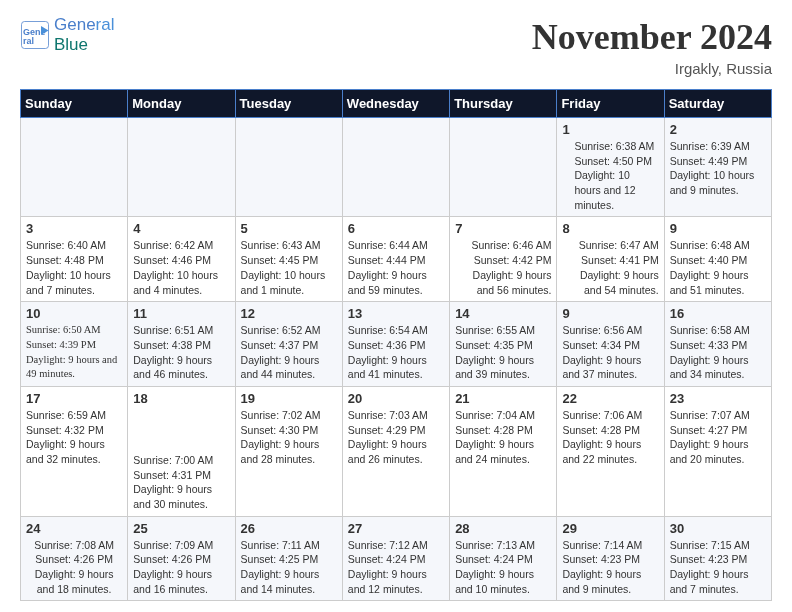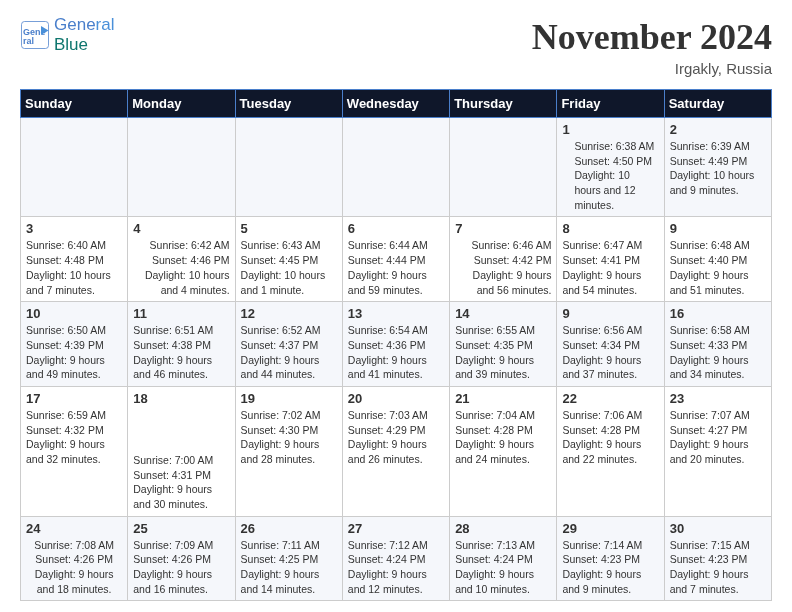--- a/index.html
+++ b/index.html
@@ -79,21 +79,21 @@
         </tr>
         <tr>
           <td>
             <span class="day-num">3</span>
             <div class="day-info" style="white-space: pre-line;">Sunrise: 6:40 AM
 Sunset: 4:48 PM
 Daylight: 10 hours and 7 minutes.</div>
           </td>
           <td>
             <span class="day-num">4</span>
-            <div class="day-info" style="white-space: pre-line; text-align: right;">Sunrise: 6:42 AM
+            <div class="day-info" style="white-space: pre-line;">Sunrise: 6:42 AM
 Sunset: 4:46 PM
 Daylight: 10 hours and 4 minutes.</div>
           </td>
           <td>
             <span class="day-num">5</span>
             <div class="day-info" style="white-space: pre-line;">Sunrise: 6:43 AM
 Sunset: 4:45 PM
 Daylight: 10 hours and 1 minute.</div>
           </td>
           <td>
@@ -103,35 +103,35 @@
 Daylight: 9 hours and 59 minutes.</div>
           </td>
           <td>
             <span class="day-num">7</span>
             <div class="day-info" style="white-space: pre-line; text-align: right;">Sunrise: 6:46 AM
 Sunset: 4:42 PM
 Daylight: 9 hours and 56 minutes.</div>
           </td>
           <td>
             <span class="day-num">8</span>
-            <div class="day-info" style="white-space: pre-line;">Sunrise: 6:47 AM
+            <div class="day-info" style="white-space: pre-line; text-align: right;">Sunrise: 6:47 AM
 Sunset: 4:41 PM
 Daylight: 9 hours and 54 minutes.</div>
           </td>
           <td>
             <span class="day-num">9</span>
             <div class="day-info" style="white-space: pre-line;">Sunrise: 6:48 AM
 Sunset: 4:40 PM
 Daylight: 9 hours and 51 minutes.</div>
           </td>
         </tr>
         <tr>
           <td>
             <span class="day-num">10</span>
-            <div class="day-info" style="white-space: pre-line;">Sunrise: 6:50 AM
+            <div class="day-info" style="white-space: pre-line; font-family: Liberation Serif, serif;">Sunrise: 6:50 AM
 Sunset: 4:39 PM
 Daylight: 9 hours and 49 minutes.</div>
           </td>
           <td>
             <span class="day-num">11</span>
             <div class="day-info" style="white-space: pre-line;">Sunrise: 6:51 AM
 Sunset: 4:38 PM
 Daylight: 9 hours and 46 minutes.</div>
           </td>
           <td>

